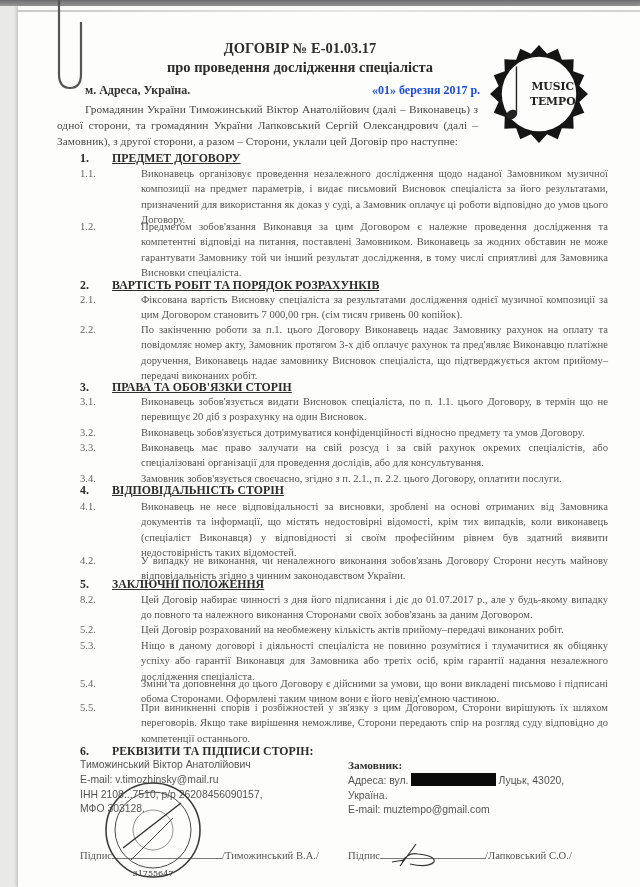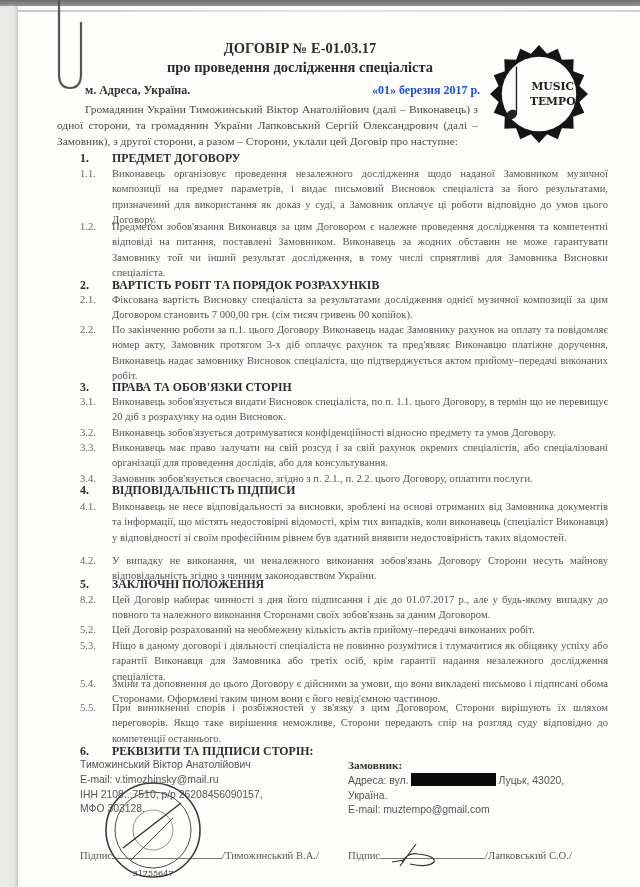--- a/index.html
+++ b/index.html
@@ -42,27 +42,28 @@
   }
   .logo {
     position: absolute; left: 490px; top: 45px; width: 98px; height: 98px;
   }
   .intro {
     position: absolute; left: 57px; top: 101px; width: 421px;
     font-size: 11.4px; line-height: 16.2px; text-align: justify; color: #4a4a4a;
     text-indent: 28px;
   }
   .sec-head {
-    position: absolute; left: 80px; font-weight: bold; font-size: 11.8px; color: #2d2d2d;
+    position: absolute; left: 80px; font-weight: bold; font-size: 11.8px; color: #2d2d2d; text-decoration: underline;
   }
   .sec-head .num { display: inline-block; width: 32px; }
   .item {
     position: absolute; left: 80px; width: 528px;
     font-size: 10.6px; line-height: 15.3px; color: #555; text-align: justify;
     display: flex;
+    gap: 29px;
   }
   .item .inum { width: 32px; flex: none; color: #666; }
   .item .itext { flex: 1; }
   .parties-head {
     position: absolute; left: 80px; top: 744px; font-weight: bold; font-size: 11.8px; color: #2d2d2d;
   }
   .parties-head .num { display: inline-block; width: 32px; }
   .party {
     position: absolute; font-family: "Liberation Sans", sans-serif; font-size: 10.4px; line-height: 14.8px; color: #555;
   }
@@ -146,21 +147,21 @@
 <div class="item" style="top:440px">
   <span class="inum">3.3.</span>
   <span class="itext">Виконавець має право залучати на свій розсуд і за свій рахунок окремих спеціалістів, або спеціалізовані організації для проведення дослідів, або для консультування.</span>
 </div>
 <div class="item" style="top:471px">
   <span class="inum">3.4.</span>
   <span class="itext">Замовник зобов'язується своєчасно, згідно з п. 2.1., п. 2.2. цього Договору, оплатити послуги.</span>
 </div>
 
 <div class="sec-head" style="top:483px">
-  <span class="num">4.</span><span>ВІДПОВІДАЛЬНІСТЬ ПІДПИСИ</span>
+  <span class="num">4.</span><span>ВІДПОВІДАЛЬНІСТЬ СТОРІН</span>
 </div>
 <div class="item" style="top:499px">
   <span class="inum">4.1.</span>
   <span class="itext">Виконавець не несе відповідальності за висновки, зроблені на основі отриманих від Замовника документів та інформації, що містять недостовірні відомості, крім тих випадків, коли виконавець (спеціаліст Виконавця) у відповідності зі своїм професійним рівнем був здатний виявити недостовірність таких відомостей.</span>
 </div>
 <div class="item" style="top:553px">
   <span class="inum">4.2.</span>
   <span class="itext">У випадку не виконання, чи неналежного виконання зобов'язань Договору Сторони несуть майнову відповідальність згідно з чинним законодавством України.</span>
 </div>
 

